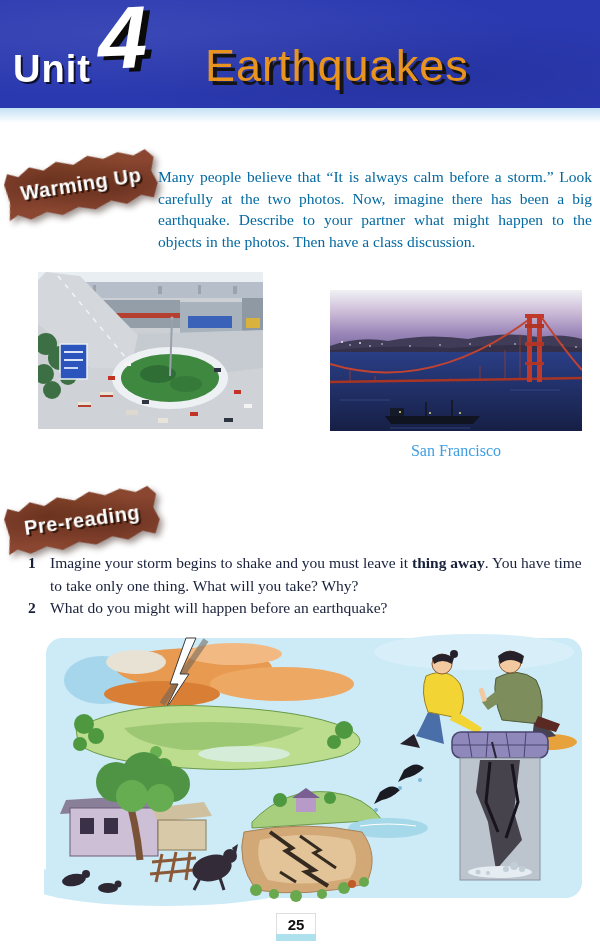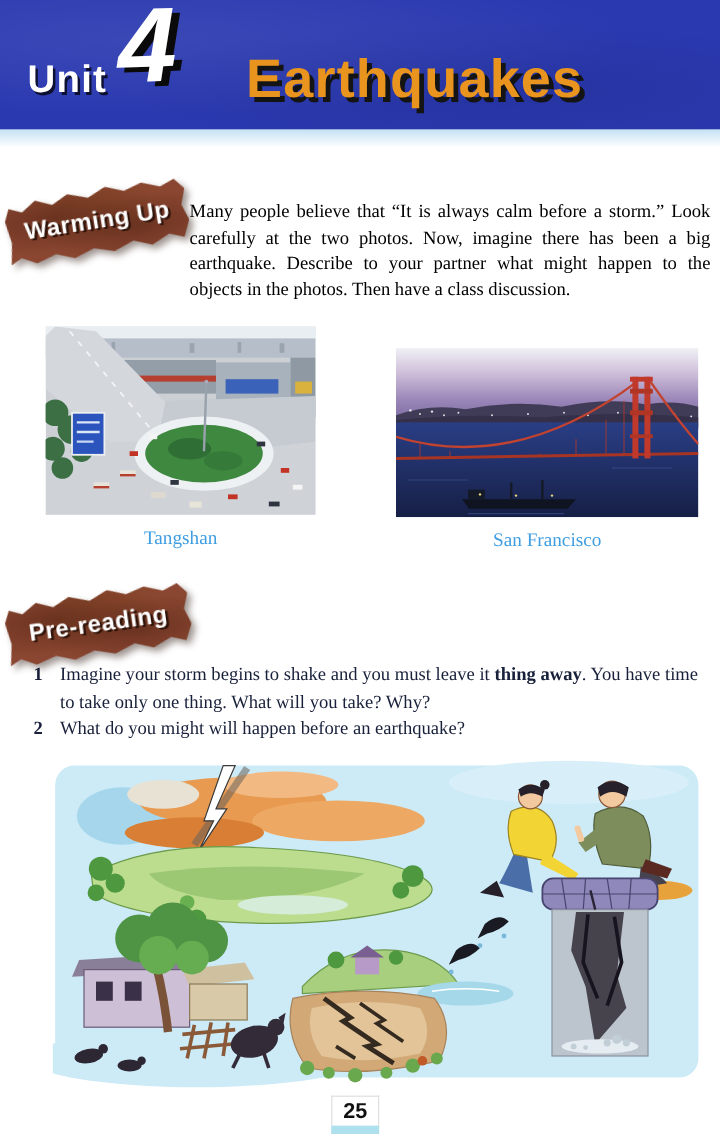--- a/index.html
+++ b/index.html
@@ -5,25 +5,25 @@
   html,body{margin:0;padding:0;background:#fff;}
   .page{position:relative;width:600px;height:946px;background:#ffffff;overflow:hidden;
         font-family:"Liberation Sans",sans-serif;}
 
   
   .unit-header{position:absolute;left:0;top:0;width:600px;height:108px;
     background:
       radial-gradient(ellipse at 20% 30%, rgba(255,255,255,0.08), transparent 60%),
       radial-gradient(ellipse at 70% 70%, rgba(0,0,30,0.10), transparent 55%),
       #2a39b0;}
-  .unit-label{position:absolute;left:23px;top:48px;color:#fff;font-weight:bold;
-    font-size:32px;letter-spacing:1px;text-shadow:2px 2px 0 #0d1030;text-align:right;}
+  .unit-label{position:absolute;left:13px;top:48px;color:#fff;font-weight:bold;
+    font-size:38px;letter-spacing:1px;text-shadow:2px 2px 0 #0d1030;text-align:right;}
   .unit-number{position:absolute;left:98px;top:-6px;color:#fff;font-weight:bold;
     font-style:italic;font-size:88px;line-height:1;text-shadow:6px 4px 0 #0a0a0a;transform:rotate(-2deg);}
-  .unit-title{position:absolute;left:205px;top:40px;color:#e8941e;font-weight:bold;
+  .unit-title{position:absolute;left:205px;top:40px;color:#e8941e;font-weight:normal;
     font-size:45px;letter-spacing:1px;text-shadow:4px 4px 0 #141414;}
   .header-fade{position:absolute;left:0;top:108px;width:600px;height:15px;
     background:linear-gradient(#c4e2f4,#ffffff);}
 
   
   .ribbon-wrap{position:absolute;filter:drop-shadow(3px 4px 3px rgba(40,18,8,0.45));}
   .ribbon{width:100%;height:100%;display:flex;align-items:center;justify-content:center;
     background:
       radial-gradient(ellipse at 28% 35%, rgba(55,18,6,0.38), transparent 55%),
       radial-gradient(ellipse at 72% 65%, rgba(48,14,5,0.34), transparent 50%),
@@ -33,21 +33,21 @@
       67% 12%,77% 4%,87% 14%,95% 6%,100% 22%,97% 45%,100% 68%,96% 92%,88% 84%,
       78% 96%,68% 86%,57% 97%,46% 88%,35% 98%,25% 88%,14% 97%,6% 86%,0% 94%,2% 62%);}
   .ribbon span{color:#fff;font-weight:bold;font-size:20px;letter-spacing:0.5px;
     text-shadow:2px 2px 0 #30140a;white-space:nowrap;}
   .ribbon-warming{left:5px;top:156px;width:152px;height:57px;transform:rotate(-9deg);}
   .ribbon-prereading{left:5px;top:492px;width:154px;height:56px;transform:rotate(-8deg);}
 
   
   .intro-para{position:absolute;left:158px;top:166px;width:434px;
     font-family:"Liberation Serif",serif;font-size:15.5px;line-height:21.5px;
-    color:#000000;text-align:justify;margin:0;}
+    color:#0369a1;text-align:justify;margin:0;}
 
   .questions{position:absolute;left:28px;top:552px;width:566px;
     font-family:"Liberation Serif",serif;font-size:15.5px;line-height:22.5px;color:#18203a;}
   .q-item{display:flex;}
   .q-num{width:22px;flex:0 0 22px;font-weight:bold;}
   .q-text{flex:1;}
 
   
   figure{margin:0;position:absolute;}
   .fig-tangshan{left:38px;top:272px;width:225px;}
@@ -55,21 +55,21 @@
   figcaption{text-align:center;margin-top:11px;font-family:"Liberation Serif",serif;
     font-size:16px;color:#3f9ee2;}
   .photo-svg{display:block;}
 
   
   .illustration{position:absolute;left:44px;top:632px;width:542px;height:276px;}
 
   
   .page-num{position:absolute;left:276px;top:913px;width:40px;}
   .page-num-box{background:#ffffff;border:1px solid #dedede;border-bottom:none;
-    text-align:center;font-weight:bold;font-size:18px;color:#111;padding:2px 0 1px;}
+    text-align:center;font-weight:bold;font-size:15px;color:#111;padding:2px 0 1px;}
   .page-num-strip{height:7px;background:#aee0ee;}
 </style>
 </head>
 <body>
 
 <div class="page">
 
   <header class="unit-header">
     <span class="unit-label">Unit</span>
     <span class="unit-number">4</span>
@@ -143,21 +143,20 @@
         <rect x="152" y="140" width="8" height="4" fill="#c23326"></rect>
         <rect x="196" y="118" width="7" height="4" fill="#c23326"></rect>
         <rect x="206" y="132" width="8" height="4" fill="#f4f4f4"></rect>
         <rect x="176" y="96" width="7" height="4" fill="#2f3540"></rect>
         <rect x="86" y="90" width="7" height="4" fill="#f4f4f4"></rect>
         <rect x="70" y="104" width="7" height="4" fill="#c23326"></rect>
         <rect x="186" y="146" width="9" height="4" fill="#2f3540"></rect>
         <rect x="120" y="146" width="10" height="5" fill="#e8e4da"></rect>
       </g>
     </svg>
-    <figcaption>Tangshan</figcaption>
   </figure>
 
   <figure class="fig-sanfrancisco">
     <svg class="photo-svg" width="252" height="141" viewBox="0 0 252 141">
       <defs>
         <linearGradient id="skyG" x1="0" y1="0" x2="0" y2="1">
           <stop offset="0" stop-color="#f0f1f5"></stop>
             <stop offset="0.35" stop-color="#cdbcd8"></stop>
           <stop offset="0.7" stop-color="#9a86b8"></stop>
             <stop offset="1" stop-color="#7a6aa0"></stop>

